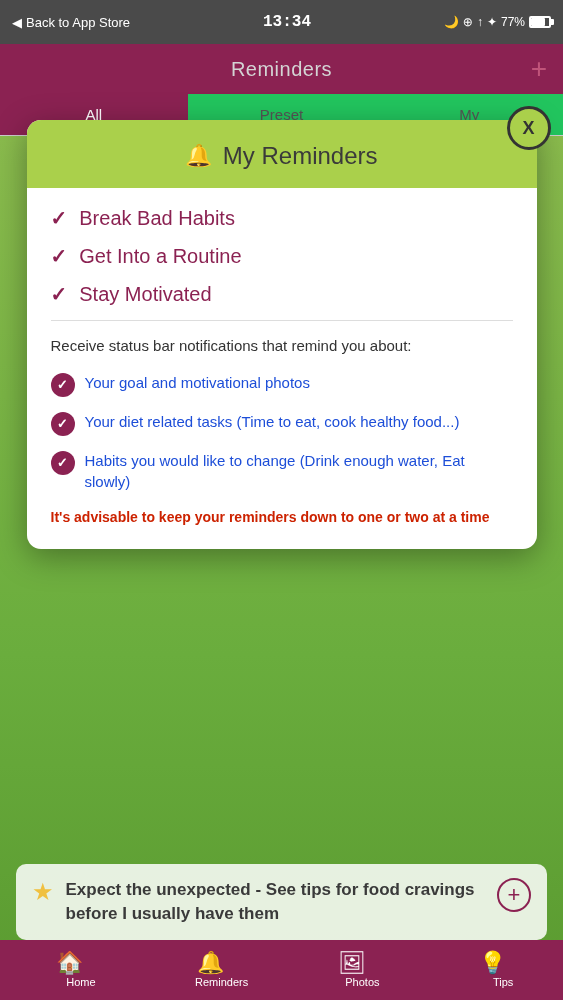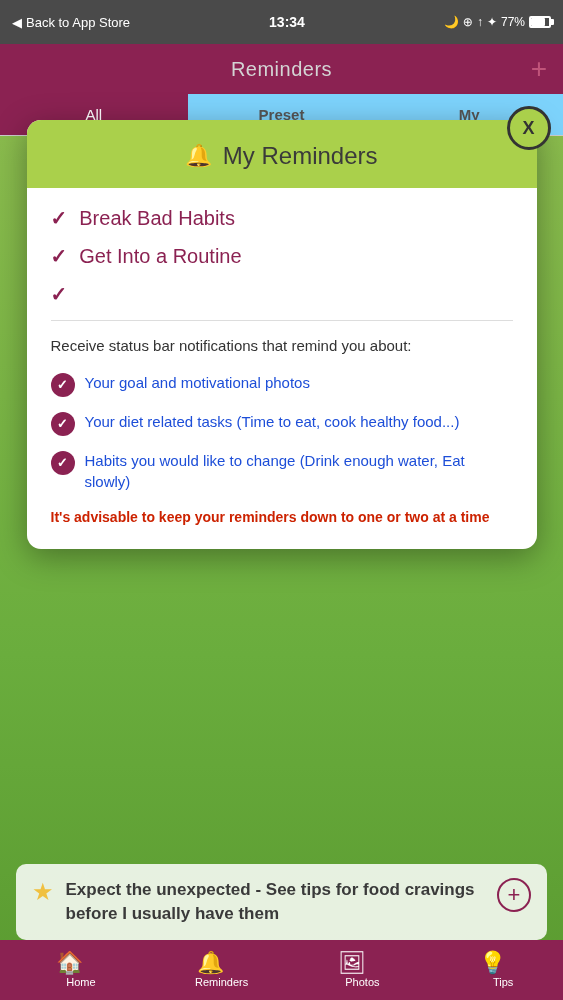--- a/index.html
+++ b/index.html
@@ -22,22 +22,23 @@
       padding: 0 12px;
       color: white;
       font-size: 13px;
     }
     .status-bar-left {
       display: flex;
       align-items: center;
       gap: 4px;
     }
     .status-bar-center {
-      font-size: 14px;
+      font-size: 16px;
       font-weight: 600;
+      font-family: Liberation Mono, monospace;
     }
     .status-bar-right {
       display: flex;
       align-items: center;
       gap: 4px;
       font-size: 12px;
     }
     .battery-icon {
       display: inline-block;
       width: 22px;
@@ -103,22 +104,21 @@
       justify-content: center;
       font-size: 15px;
       cursor: pointer;
     }
     .tab-item.active {
       background: #8b2252;
       color: white;
     }
     .tab-item.inactive {
       color: #555;
-      background: #7dd3fc;
-      font-weight: bold;
+      background: #22c55e;
     }
 
     
     .bg-content {
       background: linear-gradient(180deg, #8abb4d 0%, #6aad3d 60%, #5a9a30 100%);
       position: absolute;
       left: 0; right: 0;
       top: 136px;
       bottom: 0;
       z-index: 1;
@@ -386,20 +386,21 @@
       <div class="reminder-item">
         <span class="check-icon">✓</span>
         <span class="reminder-label">Break Bad Habits</span>
       </div>
       <div class="reminder-item">
         <span class="check-icon">✓</span>
         <span class="reminder-label">Get Into a Routine</span>
       </div>
       <div class="reminder-item">
         <span class="check-icon">✓</span>
+        <span class="reminder-label">Stay Motivated</span>
       </div>
 
       <div class="divider"></div>
 
       <p class="description-text">Receive status bar notifications that remind you about:</p>
 
       <div class="bullet-item">
         <div class="bullet-check">
           <span class="bullet-check-mark">✓</span>
         </div>

